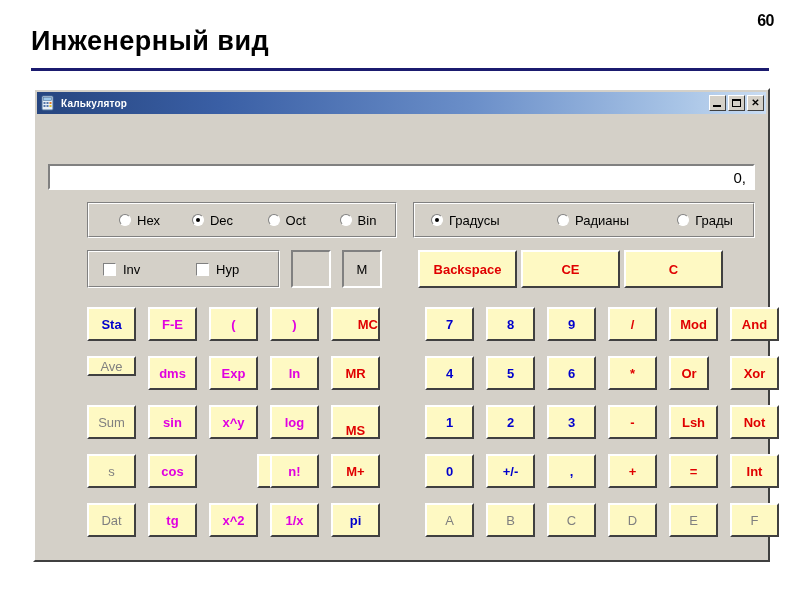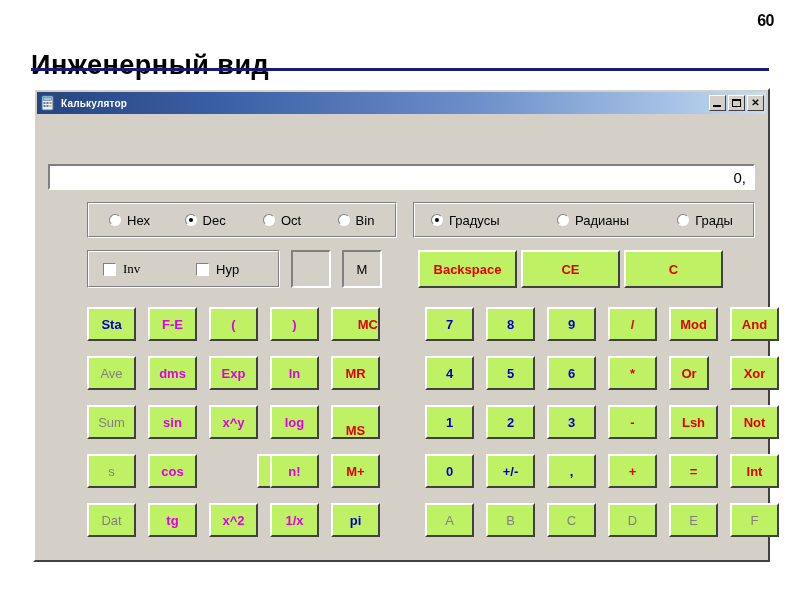--- a/index.html
+++ b/index.html
@@ -27,21 +27,20 @@
   }
   .slide-title {
     position: absolute;
     left: 31px;
     top: 26px;
     font-size: 27px;
     font-weight: bold;
     color: #000000;
     letter-spacing: 0.5px;
     white-space: nowrap;
-    margin-top: 24px;
   }
   .title-rule {
     position: absolute;
     left: 31px;
     top: 68px;
     width: 738px;
     height: 3px;
     background: #1b1b6f;
   }
 
@@ -256,21 +255,21 @@
     justify-content: center;
     font-size: 13px;
     color: #000000;
   }
   #paren-indicator { left: 256px; top: 160px; width: 40px; height: 38px; }
   #memory-indicator { left: 307px; top: 160px; width: 40px; height: 38px; }
 
   
   .btn {
     position: absolute;
-    background: #bef264;
+    background: #fef9c3;
     border-top: 2px solid #ffffff;
     border-left: 2px solid #ffffff;
     border-right: 2px solid #404040;
     border-bottom: 2px solid #404040;
     box-sizing: border-box;
     display: flex;
     align-items: center;
     justify-content: center;
     font-size: 13px;
     font-weight: bold;
@@ -318,21 +317,21 @@
     </span>
   </div>
 
 
   <div class="display">
     <span>0,</span>
   </div>
 
   <div class="groupbox" id="base-group">
     <div class="inner" id="base-inner">
-        <div class="radio-opt" style="width: 79px; padding-left: 20px; text-align: right;">
+        <div class="radio-opt" style="width: 79px; padding-left: 30px; text-align: right;">
           <span class="radio-dot"></span>
           <span>Hex</span>
         </div>
         <div class="radio-opt" style="width: 82px; padding-left: 0px;">
           <span class="radio-dot on"></span>
           <span>Dec</span>
         </div>
         <div class="radio-opt" style="width: 78px; padding-left: 0px;">
           <span class="radio-dot"></span>
           <span>Oct</span>
@@ -356,21 +355,21 @@
         </div>
         <div class="radio-opt" style="width: 80px; padding-left: 0px;">
           <span class="radio-dot"></span>
           <span>Грады</span>
         </div>
       </div>
   </div>
 
   <div class="groupbox" id="mode-group">
     <div class="inner" id="mode-inner">
-        <div class="check-opt" style="width: 93px; padding-left: 14px; font-family: Liberation Serif, serif;">
+        <div class="check-opt" style="width: 93px; padding-left: 14px;">
           <span class="check-sq"></span>
           <span>Inv</span>
         </div>
         <div class="check-opt" style="width: 80px; padding-left: 0px;">
           <span class="check-sq"></span>
           <span>Hyp</span>
         </div>
       </div>
   </div>
 
@@ -387,21 +386,21 @@
       </div>
       <div class="btn c-red" style="left: 486px; top: 160px; width: 99px; height: 38px;">
         <span>CE</span>
       </div>
       <div class="btn c-red" style="left: 589px; top: 160px; width: 99px; height: 38px;">
         <span>C</span>
       </div>
       <div class="btn c-blue" style="left: 52px; top: 217px; width: 49px; height: 34px;">
         <span>Sta</span>
       </div>
-      <div class="btn c-dim" style="left: 52px; top: 266px; width: 49px; height: 34px;">
+      <div class="btn c-dim" style="left: 52px; top: 266px; width: 49px; height: 20px;">
         <span>Ave</span>
       </div>
       <div class="btn c-dim" style="left: 52px; top: 315px; width: 49px; height: 34px;">
         <span>Sum</span>
       </div>
       <div class="btn c-dim" style="left: 52px; top: 364px; width: 49px; height: 34px;">
         <span>s</span>
       </div>
       <div class="btn c-dim" style="left: 52px; top: 413px; width: 49px; height: 34px;">
         <span>Dat</span>

